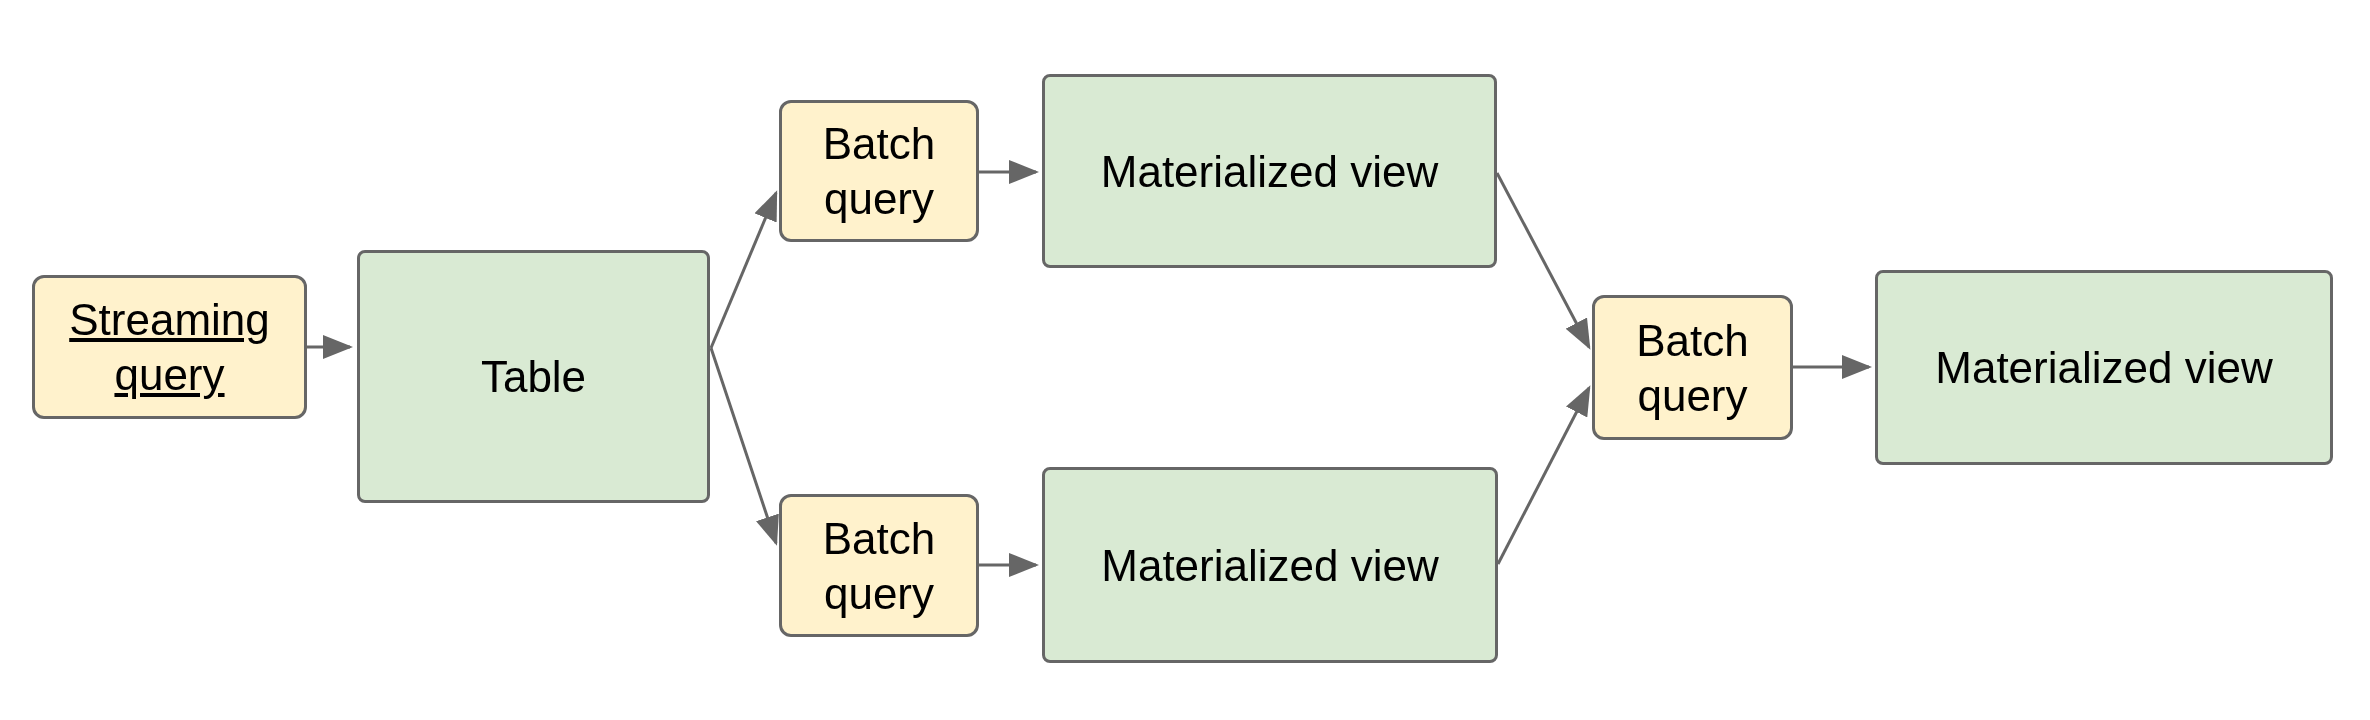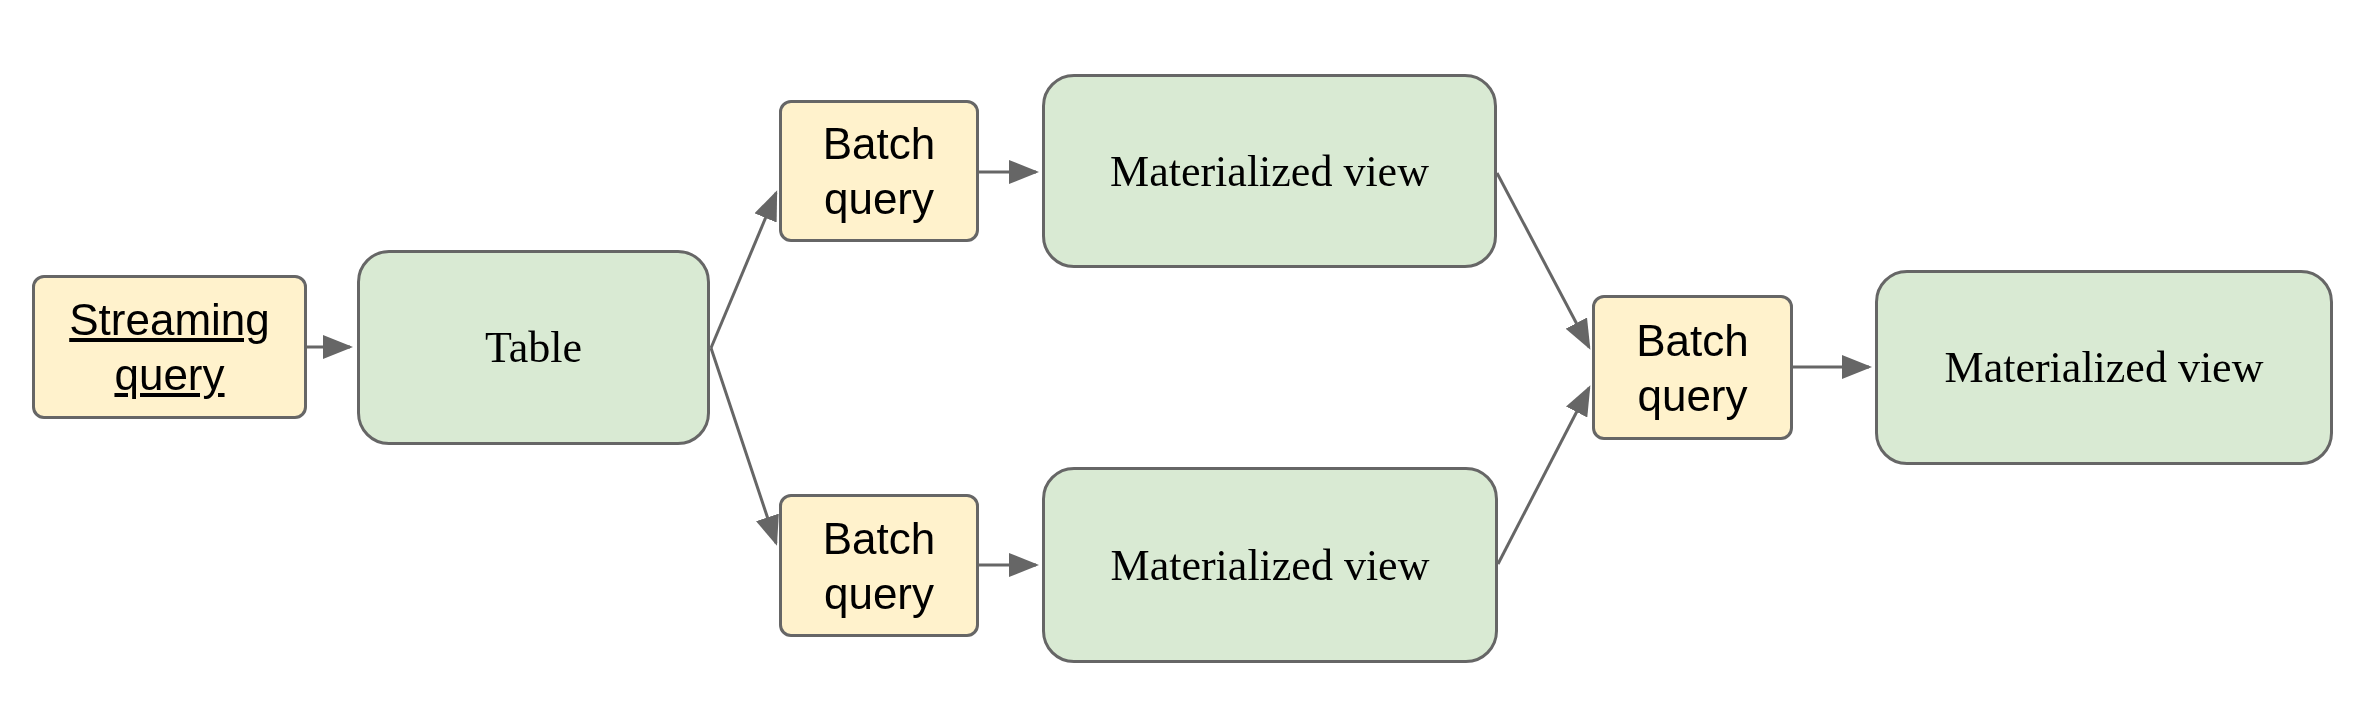--- a/index.html
+++ b/index.html
@@ -35,25 +35,24 @@
     color: var(--text-color, #000000);
     border: 3.5px solid var(--border-color, #666666);
     padding: 6px 10px;
   }
   .node.query {
     background: var(--query-fill, #FFF2CC);
     border-radius: 12px;
   }
   .node.store {
     background: var(--store-fill, #D9EAD3);
-    border-radius: 32px;
-    font-family: Liberation Serif, serif;
+    border-radius: 8px;
   }
   #node-streaming-query { left: 32px;  top: 275px; width: 275px; height: 144px; text-decoration: underline; }
-  #node-table           { left: 357px; top: 250px; width: 353px; height: 195px; }
+  #node-table           { left: 357px; top: 250px; width: 353px; height: 253px; }
   #node-batch-query-top { left: 779px; top: 100px; width: 200px; height: 142px; }
   #node-mv-top          { left: 1042px; top: 74px;  width: 455px; height: 194px; }
   #node-batch-query-bottom { left: 779px; top: 494px; width: 200px; height: 143px; }
   #node-mv-bottom       { left: 1042px; top: 467px; width: 456px; height: 196px; }
   #node-batch-query-final { left: 1592px; top: 295px; width: 201px; height: 145px; }
   #node-mv-final        { left: 1875px; top: 270px; width: 458px; height: 195px; }
   .edge {
     stroke: var(--arrow-color, #666666);
     stroke-width: 3;
     fill: none;

